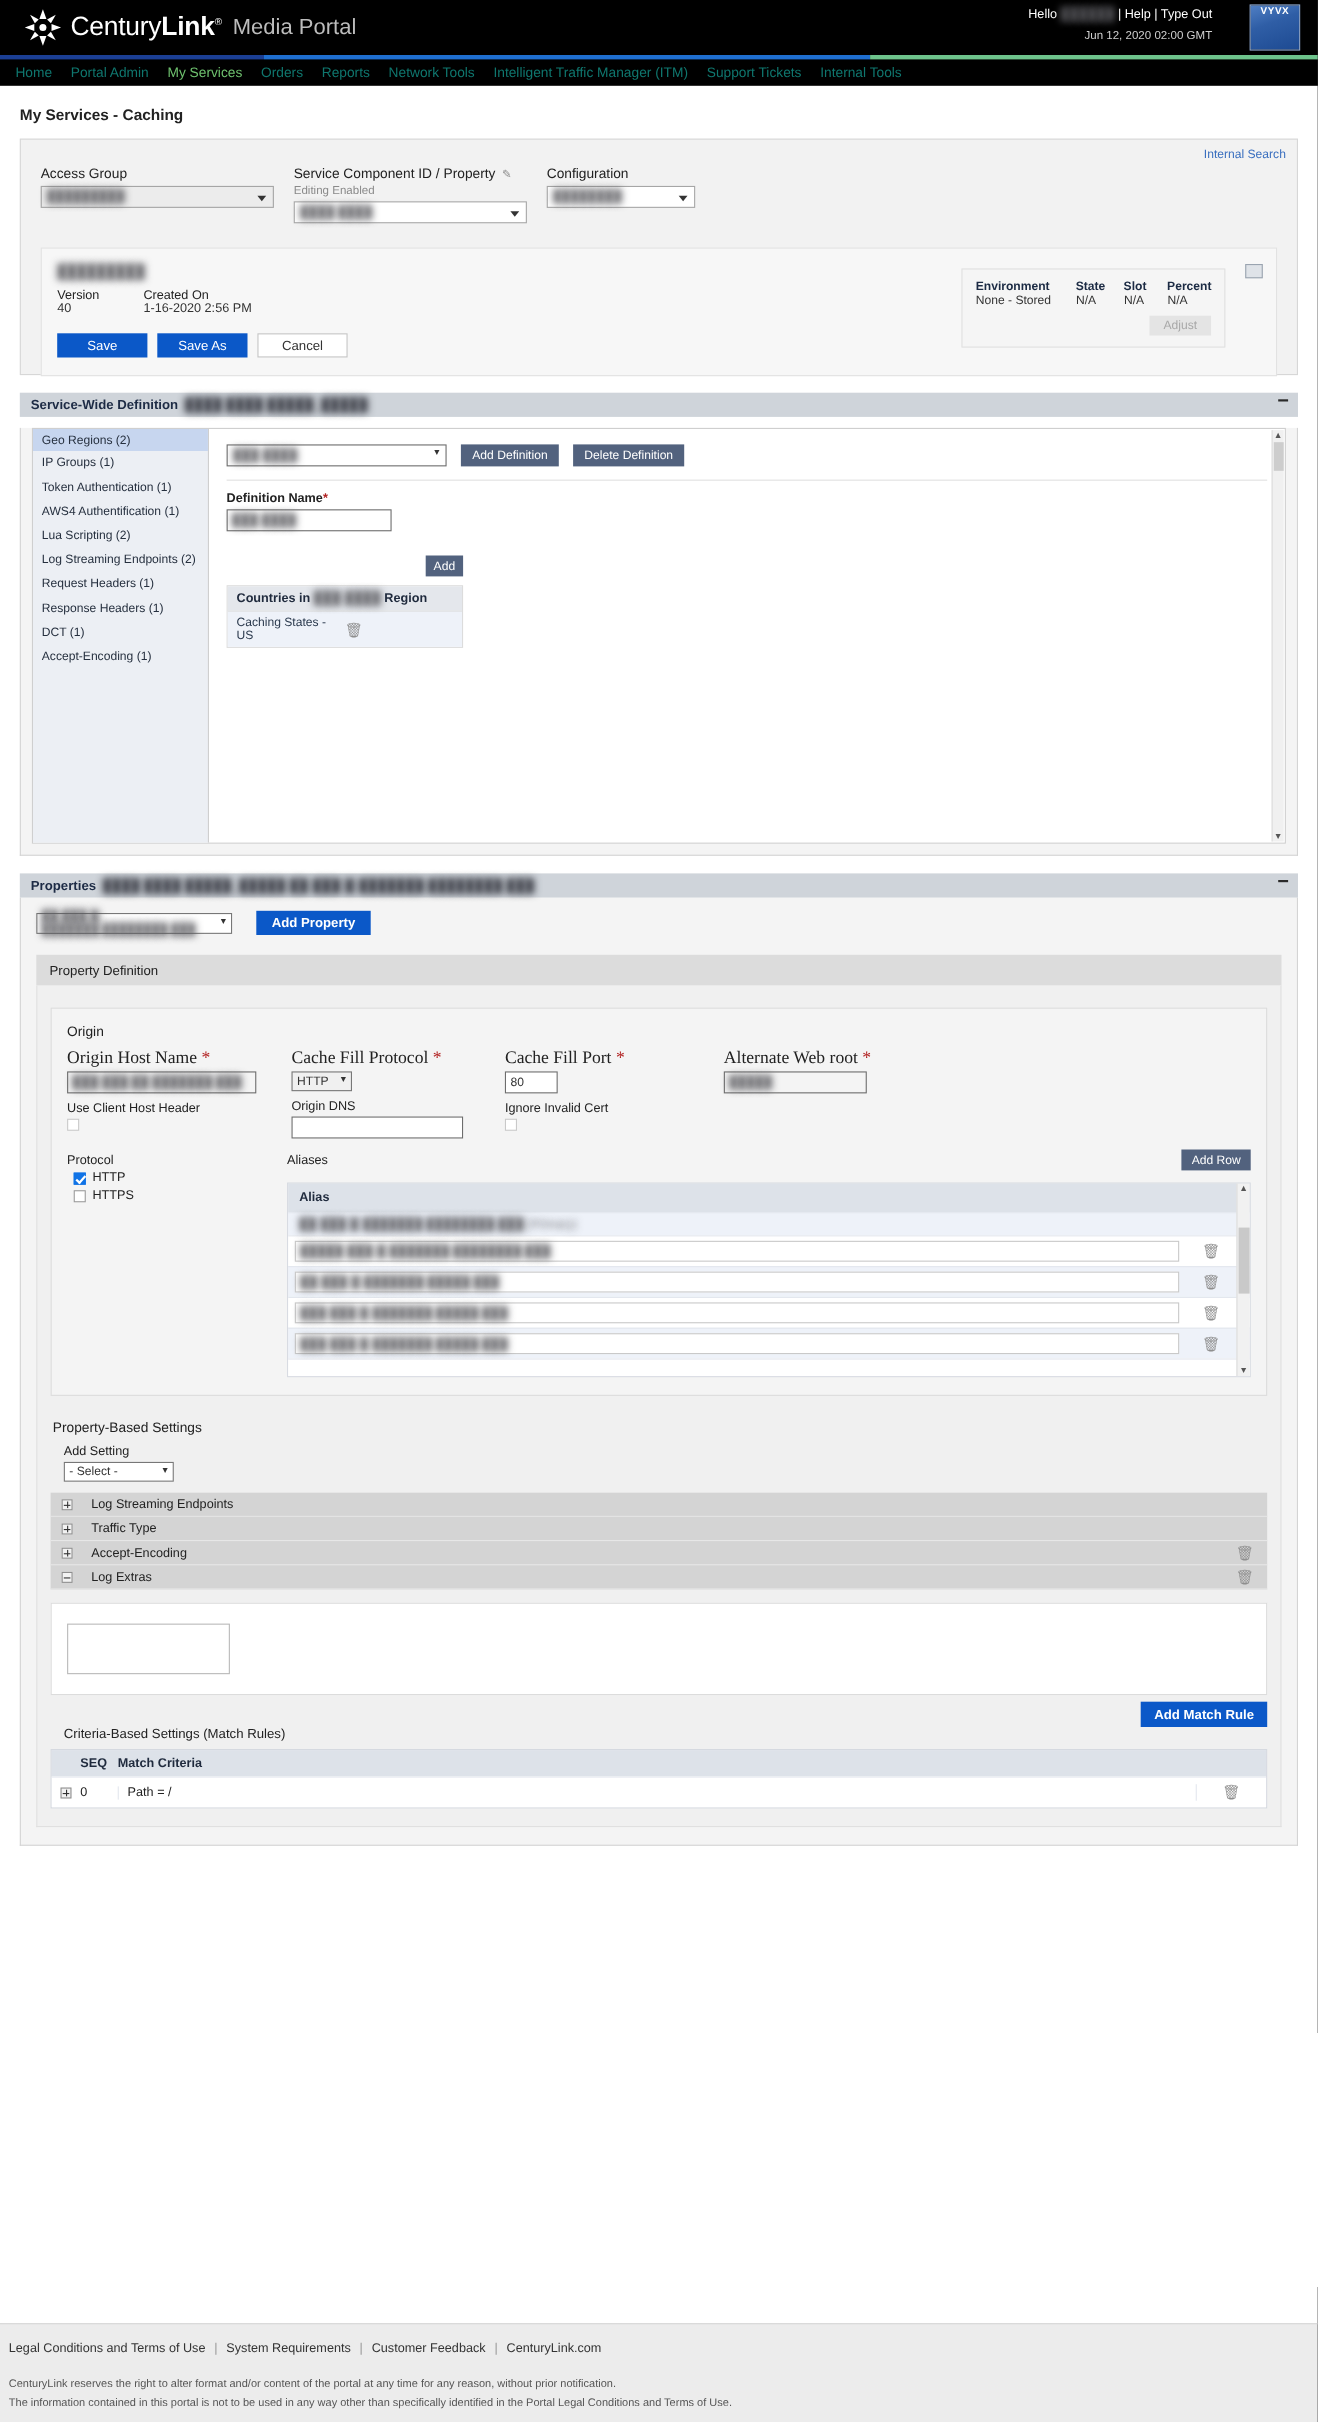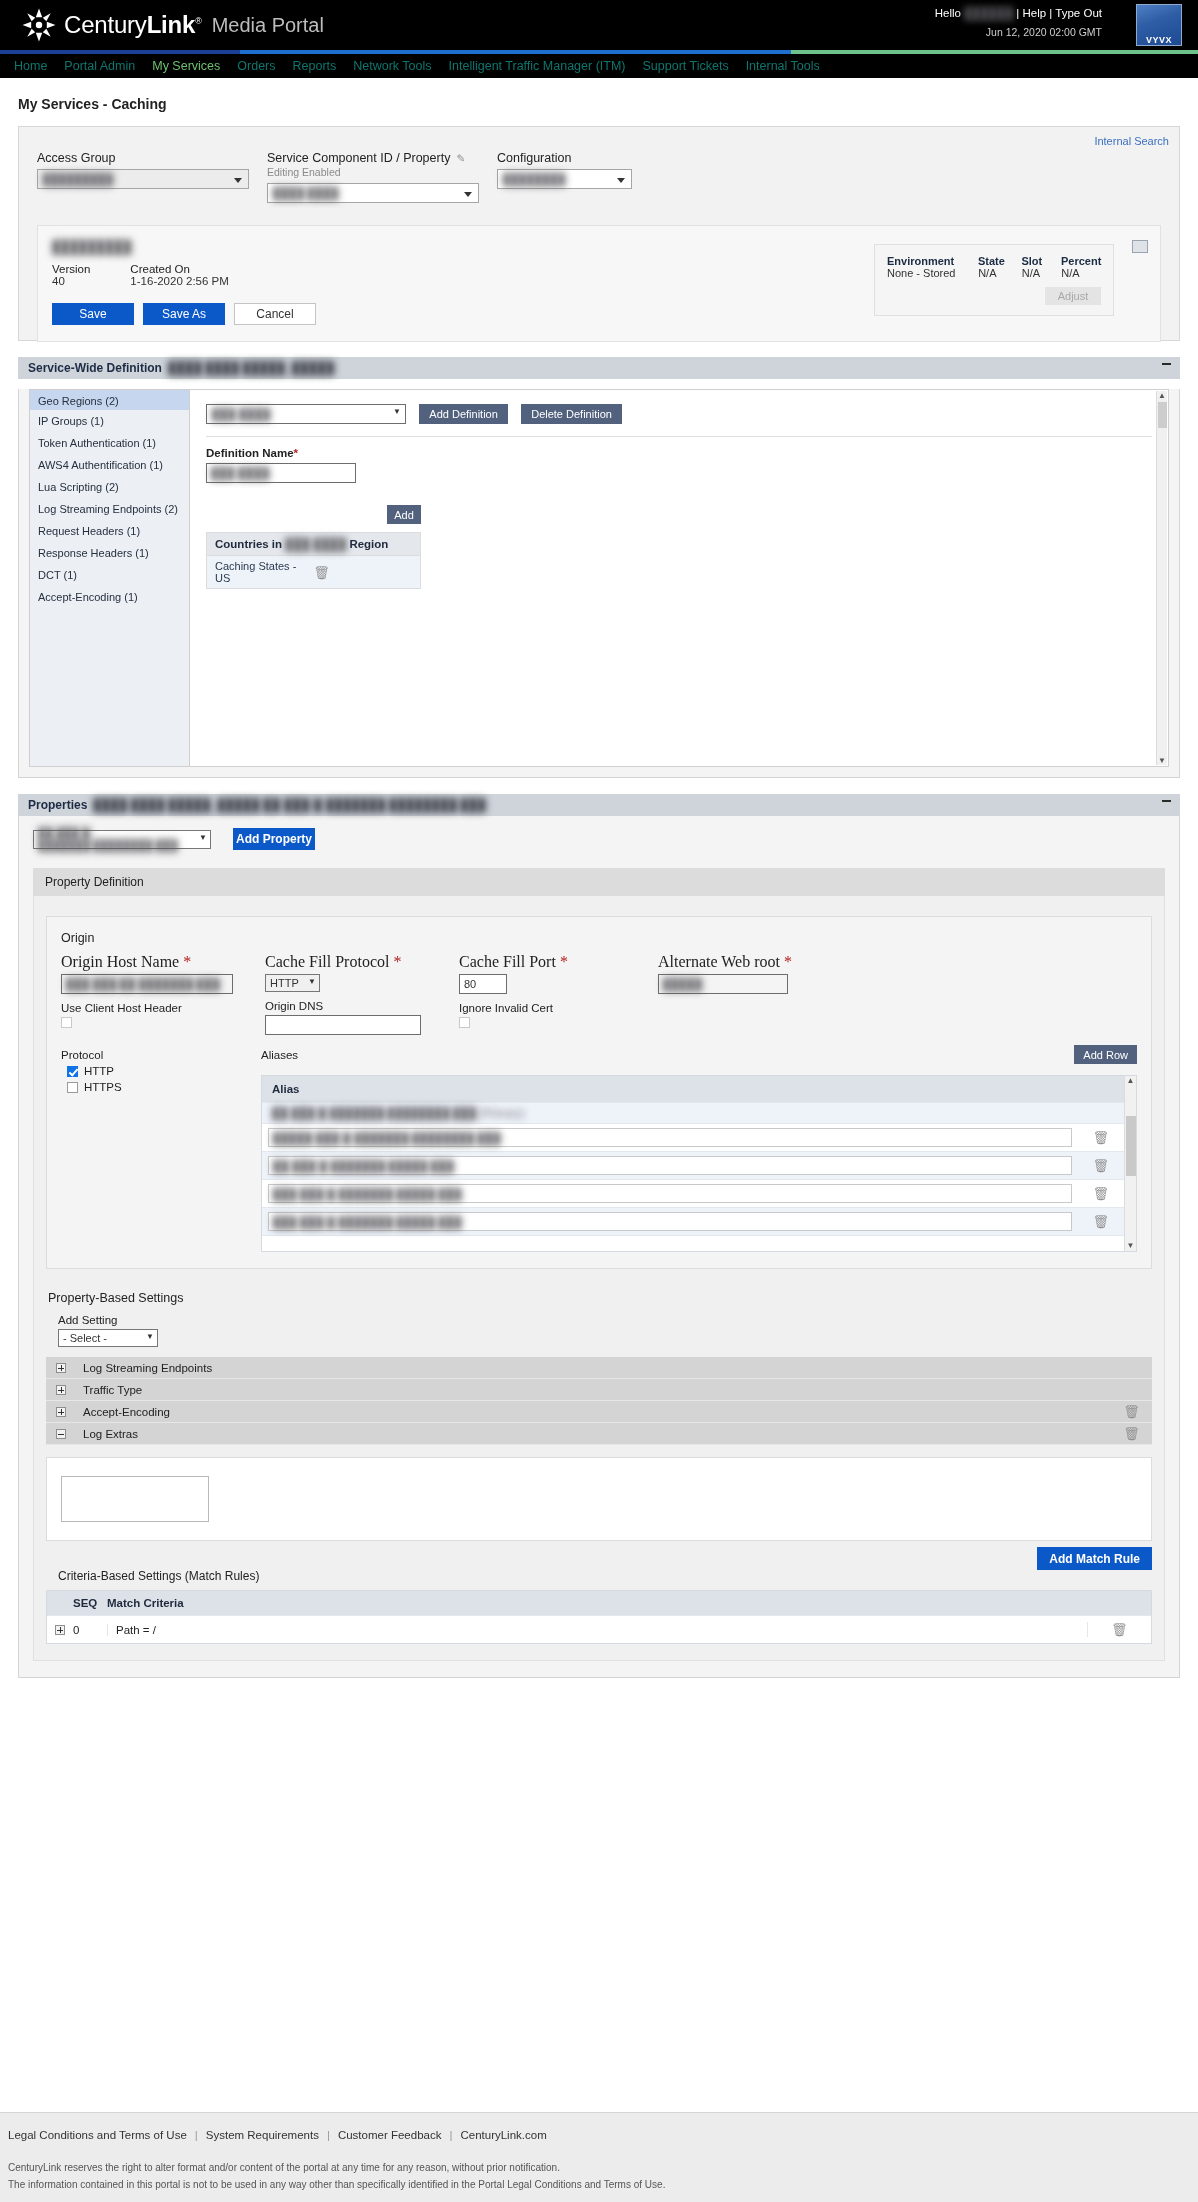--- a/index.html
+++ b/index.html
@@ -22,21 +22,21 @@
   .cl-mark svg { display:block; }
   .cl-word { color:#fff; font-size:24px; letter-spacing:-.2px; margin-left:8px; font-family:"Liberation Sans", sans-serif; }
   .cl-word b { font-weight:bold; }
   .cl-reg { font-size:9px; vertical-align:super; }
   .cl-portal { color:#bcbcbc; font-size:20px; margin-left:10px; }
   .hdr-right { position:absolute; right:96px; top:7px; text-align:right; color:#fff; font-size:11.5px; }
   .hdr-right a { color:#fff; text-decoration:none; }
   .hdr-date { color:#cfcfcf; font-size:10.5px; margin-top:7px; }
   .vyvx { position:absolute; right:16px; top:4px; width:46px; height:42px;
     background:linear-gradient(160deg,#4f7fc4 0%,#2f5ea6 40%,#1d4a92 100%);
-    border:1px solid #8fa9cf; display:flex; align-items:flex-end; justify-content:center; }
+    border:1px solid #8fa9cf; display:flex; align-items:flex-start; justify-content:center; }
   .vyvx span { color:#fff; font-size:9px; font-weight:bold; letter-spacing:.5px; }
 
   
   #stripe { height:4px; display:flex; }
   #stripe i { display:block; height:100%; }
 
   
   #nav { background:#000; height:24px; display:flex; align-items:center; padding-left:14px; }
   #nav a { color:#0f766e; font-size:12.5px; text-decoration:none; margin-right:17px; white-space:nowrap; }
   #nav a.active { color:#6ec06e; }
@@ -115,21 +115,21 @@
   .vscroll { position:absolute; right:1px; top:1px; width:11px; bottom:1px; background:#f0f0f0; border-left:1px solid #dcdcdc; }
   .vscroll .up, .vscroll .dn { font-size:8px; text-align:center; color:#555; line-height:9px; }
   .vscroll .thumb { position:absolute; top:11px; left:1px; width:9px; height:26px; background:#cdcdcd; }
 
   
   .prop-body { padding:12px 14px 16px; }
   .prop-top { display:flex; align-items:center; }
   .prop-sel { width:178px; height:19px; border:1px solid #777; background:#fff; font-size:10.5px;
               display:flex; align-items:center; padding:0 16px 0 4px; position:relative; }
   .prop-sel:after { content:"\25BC"; position:absolute; right:3px; top:2px; font-size:8px; color:#333; }
-  .btn-blue { background:#0b58c8; color:#fff; font-size:12px; font-weight:bold; height:22px; padding:0 3px;
+  .btn-blue { background:#0b58c8; color:#fff; font-size:12px; font-weight:bold; height:22px; padding:0 14px;
               display:flex; align-items:center; justify-content:center; border:none; margin-left:22px; cursor:pointer; }
 
   .pd-head { background:#dcdcdc; padding:7px 12px; font-size:12px; color:#222; margin-top:18px; }
   .pd-body { border:1px solid #e0e0e0; border-top:none; background:#f0f0f0; padding:20px 12px 16px; }
 
   .origin-box { border:1px solid #dcdcdc; background:#f4f4f4; padding:14px 14px 16px; }
   .origin-title { font-size:12.5px; color:#222; margin-bottom:8px; }
   .ogrid { display:flex; }
   .ocol { margin-right:24px; }
   .ocol .cap { font-size:16px; color:#222; margin-bottom:3px;font-family:Liberation Serif, serif; }

